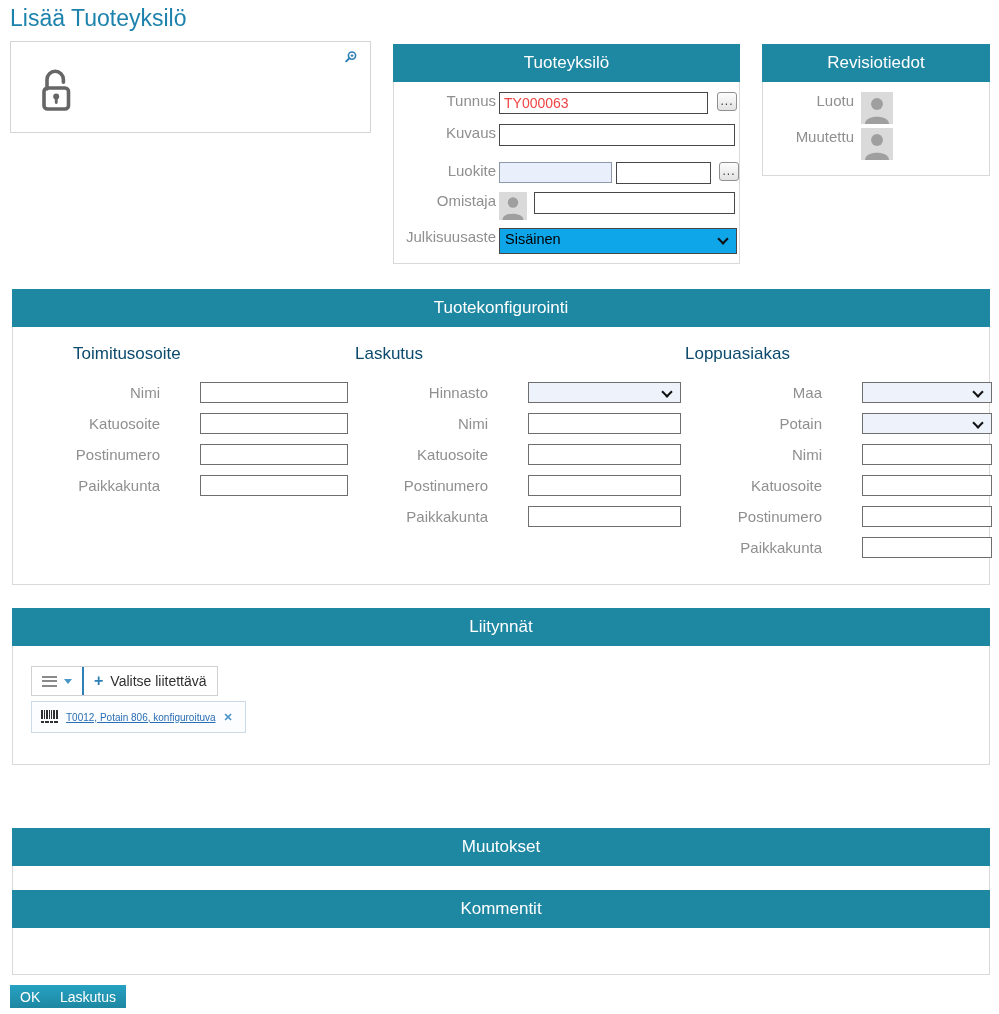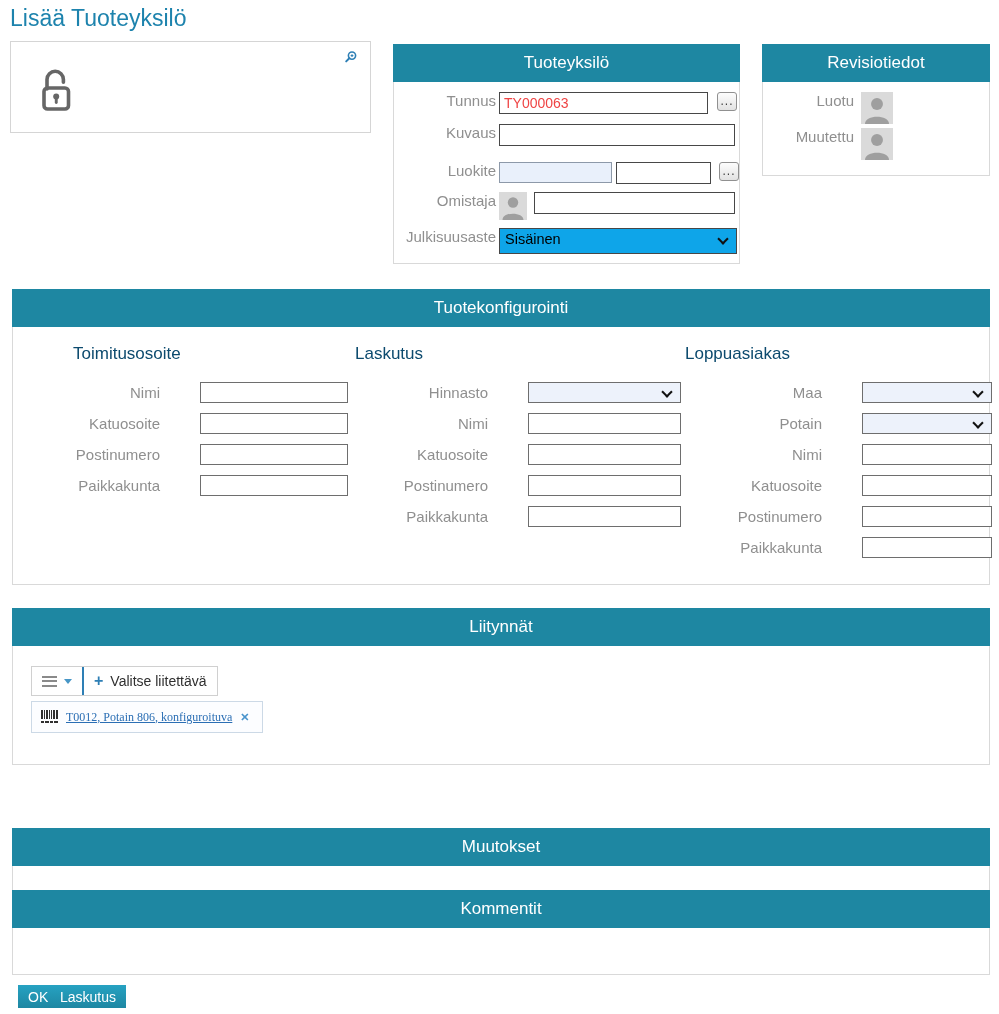--- a/index.html
+++ b/index.html
@@ -34,21 +34,21 @@
   .toolbar{position:absolute;display:flex;align-items:stretch;height:30px;border:1px solid #d0d0d0;background:#fff;box-sizing:border-box;}
   .tb-btn{display:flex;align-items:center;padding:0 10px;gap:7px;background:#fff;border:none;font-family:inherit;
     font-size:14px;color:#2f2f2f;cursor:pointer;}
   .tb-sep{width:2px;background:#2e7fb5;}
   .ham{display:inline-block;}
   .ham i{display:block;height:2px;background:#8a8a8a;margin:2.5px 0;width:15px;}
   .caret{width:0;height:0;border-left:4px solid transparent;border-right:4px solid transparent;border-top:5px solid #4796c6;}
   .plus{color:#2e7fb5;font-size:16px;font-weight:bold;line-height:1;}
   .chip{position:absolute;display:inline-flex;align-items:center;gap:8px;height:32px;box-sizing:border-box;
     padding:0 12px 0 9px;border:1px solid #ccd9e6;background:#fcfdff;}
-  .chip a{color:#2a6eb4;font-size:12px;text-decoration:underline;font-family:Liberation Serif, serif;}
+  .chip a{color:#2a6eb4;font-size:10px;text-decoration:underline;}
   .chip .close{color:#4a94cc;font-size:11px;font-weight:bold;cursor:pointer;}
   .btn{background:linear-gradient(#26a2c2,#1e87a2);color:#fff;border:none;height:23px;font-size:14px;
     padding:0 10px;font-family:inherit;cursor:pointer;}
 </style>
 </head>
 <body>
 
 <div class="screen">
 
   <div class="abs page-title" style="left:10px;top:5px;">Lisää Tuoteyksilö</div>
@@ -268,16 +268,16 @@
   <div class="abs" style="left:12px;top:828px;width:978px;">
     <div class="hdr">Muutokset</div>
     <div class="pbody" style="height:46px;"></div>
   </div>
 
   <div class="abs" style="left:12px;top:890px;width:978px;">
     <div class="hdr">Kommentit</div>
     <div class="pbody" style="height:47px;"></div>
   </div>
 
-  <button class="abs btn" style="left:10px;top:985px;margin-left:8px;">OK</button>
+  <button class="abs btn" style="left:10px;top:985px;">OK</button>
   <button class="abs btn" style="left:50px;top:985px;">Laskutus</button>
 
 </div>
 
 </body></html>

